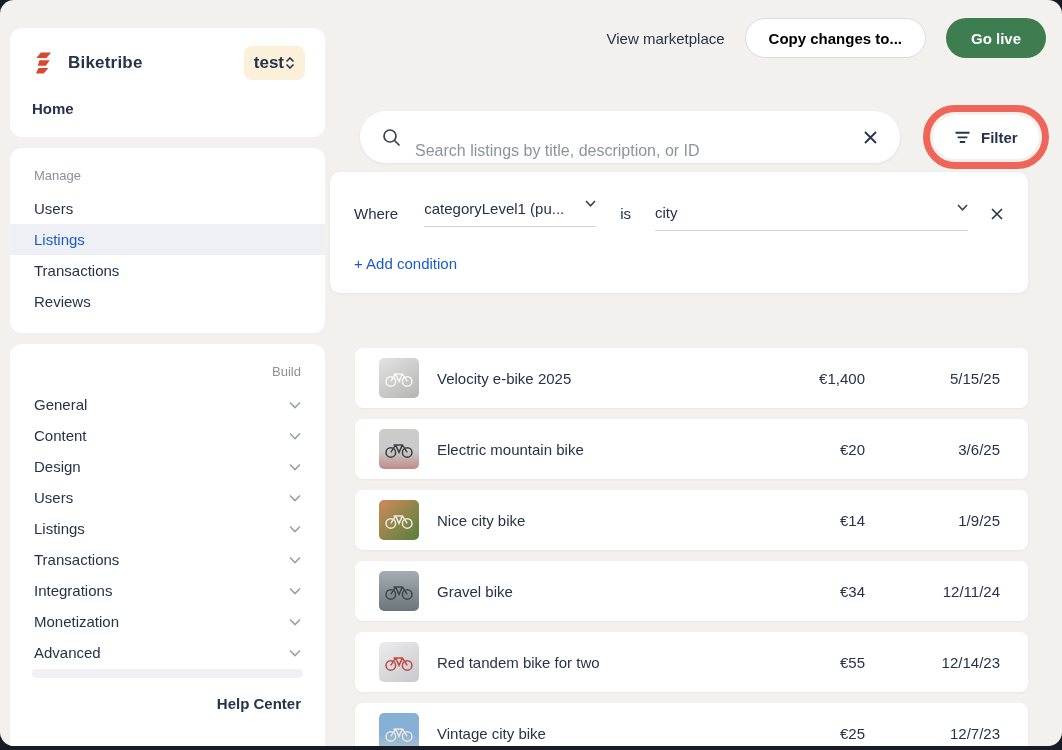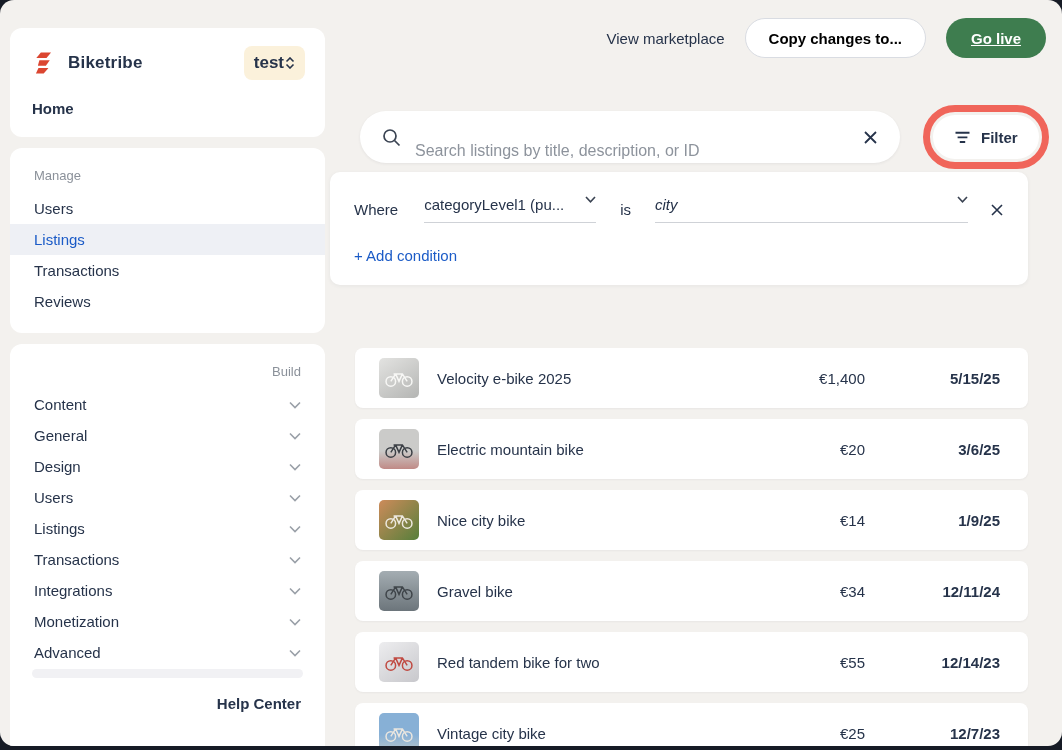--- a/index.html
+++ b/index.html
@@ -86,21 +86,21 @@
     box-shadow:0 1px 4px rgba(40,45,60,.06);
   }
   .cond-row { display:flex; align-items:center; }
   .cond-label { font-size:15px; margin-right:26px; }
   .select-ul {
     display:flex; justify-content:space-between;
     border-bottom:1px solid #cfd2d7; padding-bottom:9px;
     font-size:15px; cursor:pointer;
   }
   .select-field { width:172px; }
-  .select-value { flex:1; margin:0 0 0 24px;font-style:italic; }
+  .select-value { flex:1; margin:8px 0 0 24px; }
   .op-label { font-size:15px; margin-left:24px; }
   .cond-close { margin-left:22px; display:flex; cursor:pointer; }
   .add-condition { margin-top:24px; font-size:15px; font-weight:500; color:#1b5bc7; cursor:pointer; display:inline-block; }
   .panel-footer { margin-top:20px; display:flex; align-items:center; justify-content:space-between; }
   .clear-all { font-size:15px; cursor:pointer; }
   .apply-ring { border:3px solid #f0655a; border-radius:999px; padding:3px; margin-right:-6px; }
   .apply-btn {
     height:36px; padding:0 19px; background:#fff; border:none; border-radius:999px;
     font:15px "Liberation Sans", sans-serif; color:#26334a; cursor:pointer;
   }
@@ -111,21 +111,21 @@
     height:60px; background:#fff; border-radius:8px; flex:0 0 auto;
     display:flex; align-items:center; padding:0 28px 0 24px;
     box-shadow:0 1px 2px rgba(40,45,60,.05); cursor:pointer;
   }
   .thumb {
     width:40px; height:40px; border-radius:5px; margin-right:18px;
     display:flex; align-items:center; justify-content:center; overflow:hidden;
   }
   .listing-title { flex:1; font-size:15px; font-weight:500; }
   .listing-price { width:100px; text-align:right; font-size:15px; }
-  .listing-date { width:135px; text-align:right; font-size:15px;font-weight:bold; }
+  .listing-date { width:135px; text-align:right; font-size:15px; }
 </style>
 </head>
 <body>
 
 <div class="frame">
 
   <nav class="sidebar">
 
     <div class="card card-brand">
       <div class="logo-row">
@@ -163,29 +163,29 @@
       </div>
       <div class="nav-item">
         <span>Reviews</span>
       </div>
     </div>
 
     <div class="card card-nav card-build">
       <div class="section-label">Build</div>
 
       <div class="nav-item">
+        <span>General</span>
+        <span class="chev">
+            <svg width="12" height="8" viewBox="0 0 12 8" fill="none" stroke="currentColor" stroke-width="1.6">
+              <path d="M1 1.5 L6 6.5 L11 1.5"></path>
+            </svg>
+          </span>
+      </div>
+      <div class="nav-item">
         <span>Content</span>
-        <span class="chev">
-            <svg width="12" height="8" viewBox="0 0 12 8" fill="none" stroke="currentColor" stroke-width="1.6">
-              <path d="M1 1.5 L6 6.5 L11 1.5"></path>
-            </svg>
-          </span>
-      </div>
-      <div class="nav-item">
-        <span>General</span>
         <span class="chev">
             <svg width="12" height="8" viewBox="0 0 12 8" fill="none" stroke="currentColor" stroke-width="1.6">
               <path d="M1 1.5 L6 6.5 L11 1.5"></path>
             </svg>
           </span>
       </div>
       <div class="nav-item">
         <span>Design</span>
         <span class="chev">
             <svg width="12" height="8" viewBox="0 0 12 8" fill="none" stroke="currentColor" stroke-width="1.6">
@@ -244,21 +244,21 @@
 
       <div class="spacer"></div>
       <div class="sidebar-divider"></div>
       <div class="help-item">Help Center</div>
     </div>
   </nav>
 
   <header class="topbar">
     <span class="link-plain">View marketplace</span>
     <button class="btn-pill btn-outline">Copy changes to...</button>
-    <button class="btn-pill btn-green" style="background: rgb(62, 125, 79); text-decoration: underline;">Go live</button>
+    <button class="btn-pill btn-green" style="background: rgb(62, 125, 79);">Go live</button>
   </header>
 
   <div class="search-row">
     <div class="search-pill">
       <span class="icon-btn">
         <svg width="19" height="19" viewBox="0 0 19 19" fill="none" stroke="#3a4352" stroke-width="1.7">
           <circle cx="8" cy="8" r="6"></circle>
             <path d="M12.5 12.5 L17.5 17.5"></path>
         </svg>
       </span>

